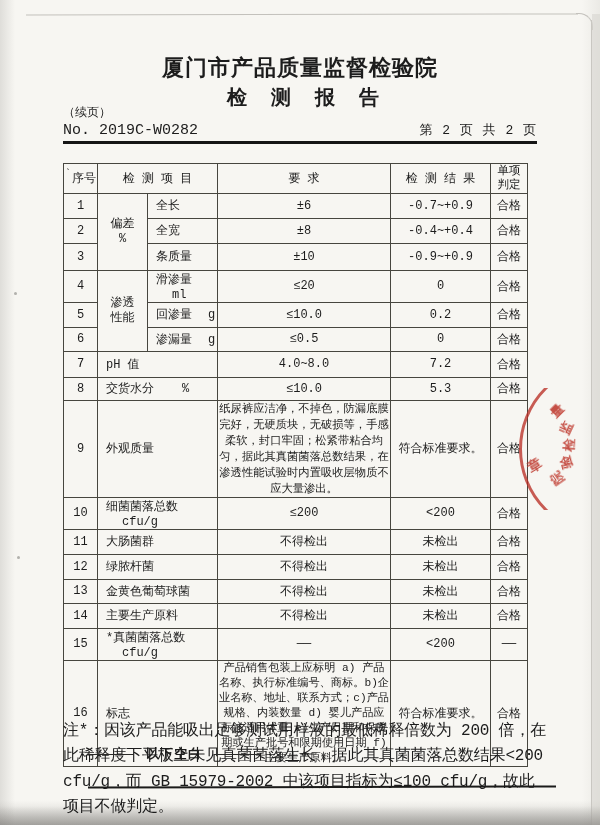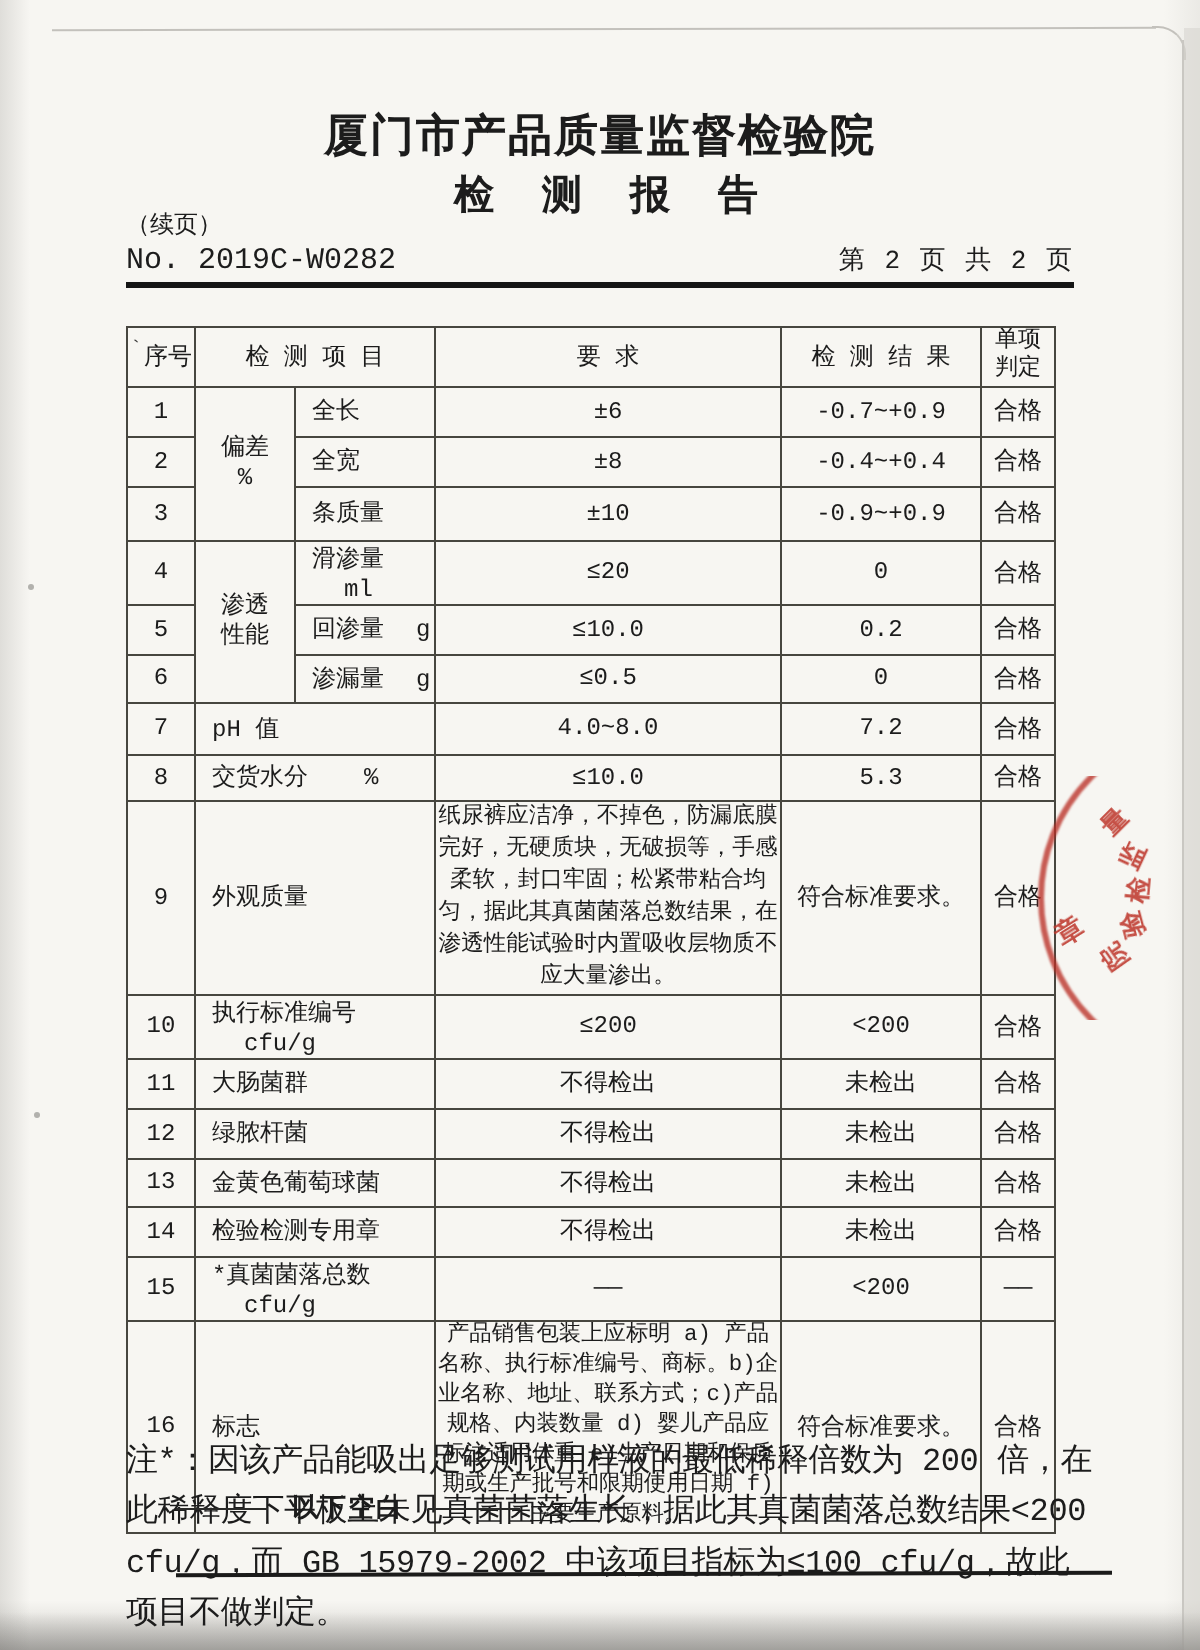--- a/index.html
+++ b/index.html
@@ -167,21 +167,21 @@
     </tr>
     <tr class="h84">
       <td>9</td>
       <td class="item" colspan="2">外观质量</td>
       <td class="longtext">纸尿裤应洁净，不掉色，防漏底膜完好，无硬质块，无破损等，手感柔软，封口牢固；松紧带粘合均匀，据此其真菌菌落总数结果，在渗透性能试验时内置吸收层物质不应大量渗出。</td>
       <td>符合标准要求。</td>
       <td>合格</td>
     </tr>
     <tr class="h23">
       <td>10</td>
-      <td class="item" colspan="2"><span>执行标准编号</span><span class="unit u8">cfu/g</span></td>
+      <td class="item" colspan="2"><span>细菌菌落总数</span><span class="unit u8">cfu/g</span></td>
       <td>≤200</td>
       <td>&lt;200</td>
       <td>合格</td>
     </tr>
     <tr class="h25">
       <td>11</td>
       <td class="item" colspan="2">大肠菌群</td>
       <td>不得检出</td>
       <td>未检出</td>
       <td>合格</td>
@@ -195,21 +195,21 @@
     </tr>
     <tr class="h24">
       <td>13</td>
       <td class="item" colspan="2">金黄色葡萄球菌</td>
       <td>不得检出</td>
       <td>未检出</td>
       <td>合格</td>
     </tr>
     <tr class="h25">
       <td>14</td>
-      <td class="item" colspan="2">检验检测专用章</td>
+      <td class="item" colspan="2">主要生产原料</td>
       <td>不得检出</td>
       <td>未检出</td>
       <td>合格</td>
     </tr>
     <tr class="h25">
       <td>15</td>
       <td class="item" colspan="2"><span>*真菌菌落总数</span><span class="unit u8">cfu/g</span></td>
       <td>——</td>
       <td>&lt;200</td>
       <td>——</td>

